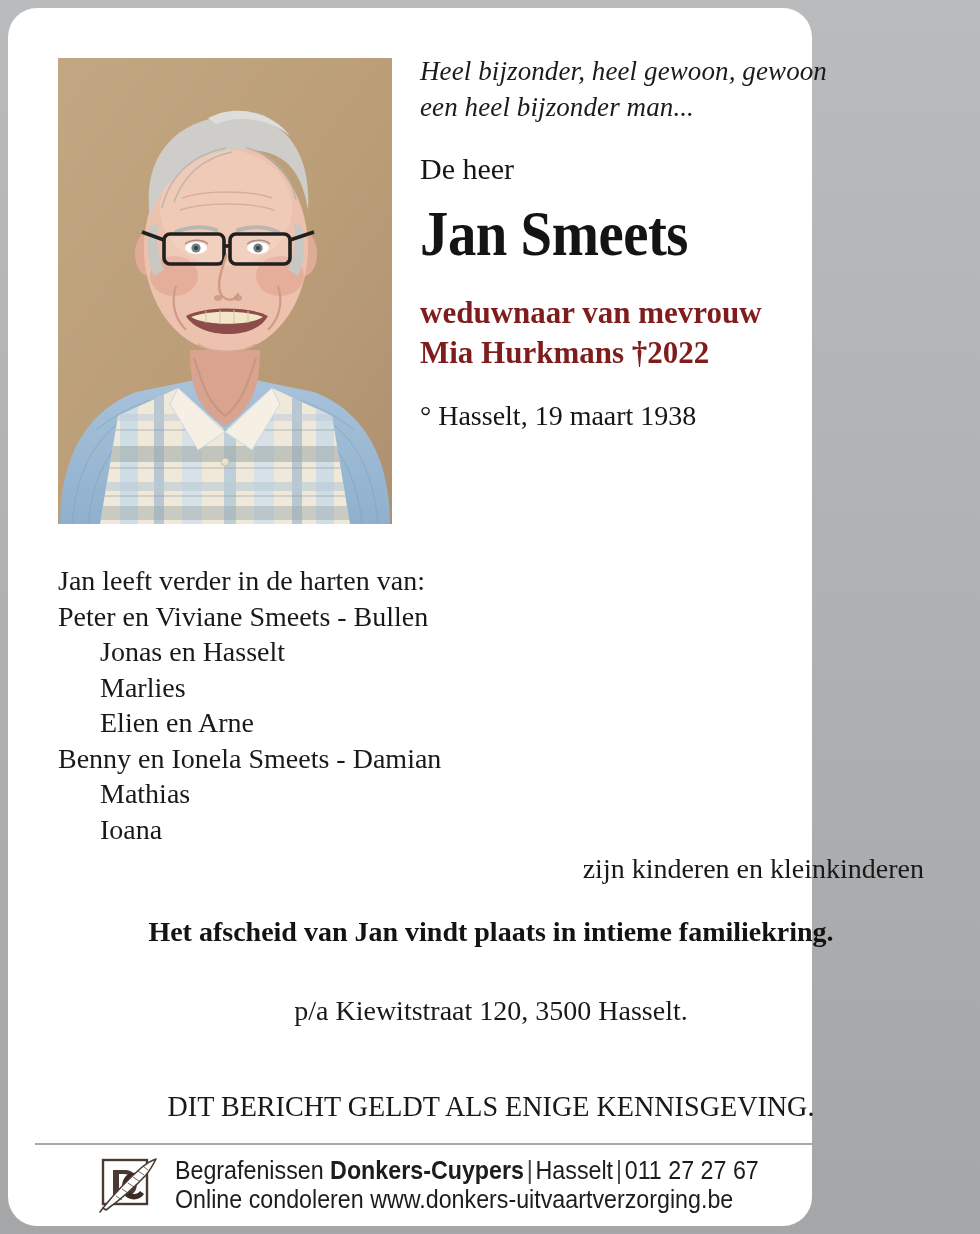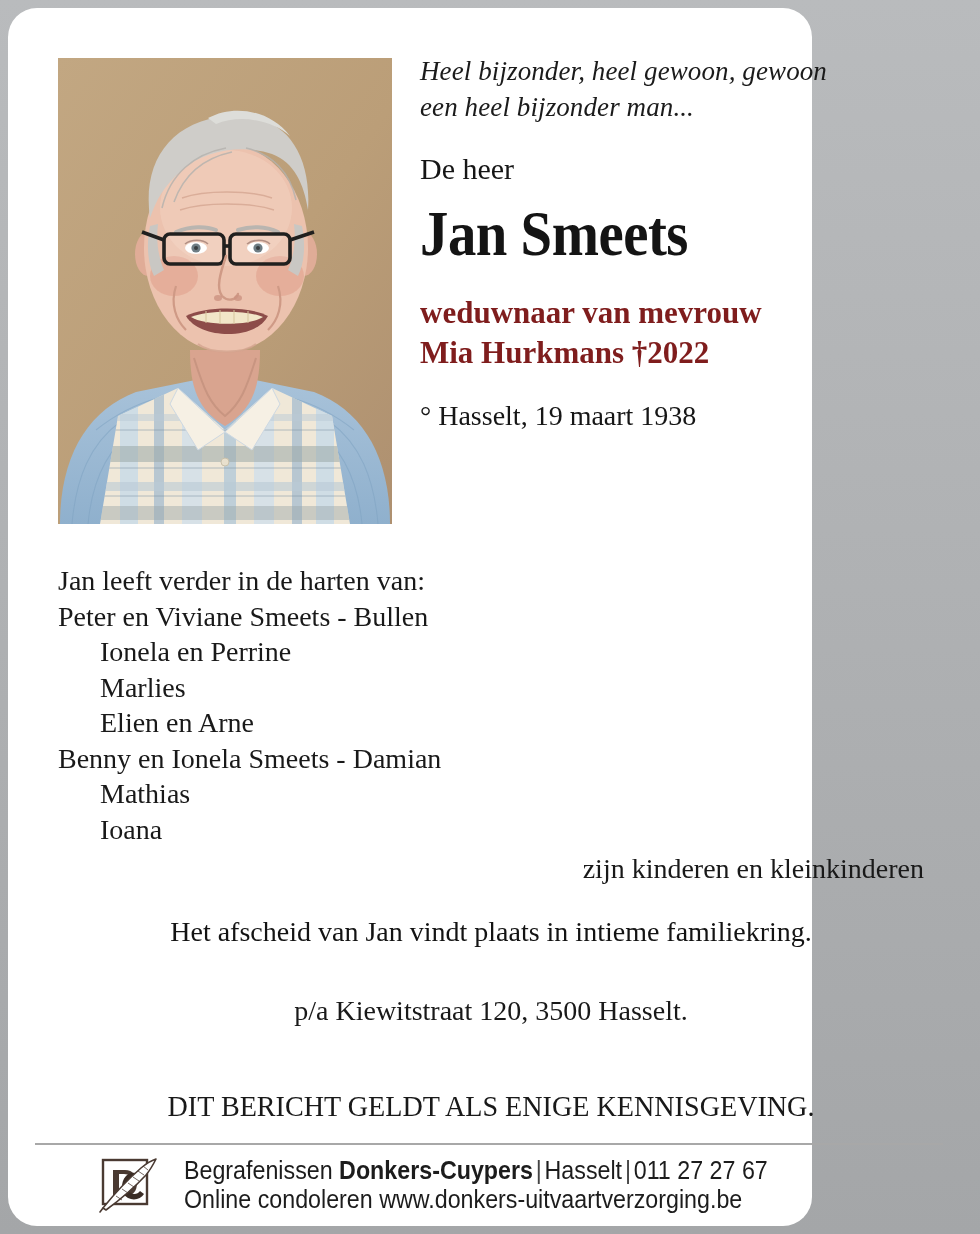--- a/index.html
+++ b/index.html
@@ -116,21 +116,21 @@
   }
 
   
   .announce {
     position: absolute;
     left: 50px;
     top: 908px;
     width: 866px;
     text-align: center;
     font-size: 28px;
-    font-weight: normal;
+    font-weight: bold;
     color: #131313;
   }
 
   .rouwadres {
     position: absolute;
     left: 50px;
     top: 984px;
     width: 866px;
     text-align: center;
     font-size: 28px;
@@ -159,21 +159,20 @@
     height: 2px;
     background: #a8a8a8;
   }
   .footer {
     position: absolute;
     left: 27px;
     top: 1148px;
     width: 908px;
     display: flex;
     align-items: flex-start;
-    gap: 9px;
   }
   .logo-wrap {
     width: 64px;
     height: 64px;
     position: relative;
     flex: 0 0 64px;
     margin-left: 60px;
     margin-top: -6px;
   }
   .footer-text {
@@ -347,21 +346,21 @@
         <div class="dates">
           <div>° Hasselt, 19 maart 1938</div>
         </div>
       </div>
     </div>
 
     <div class="family">
       <div class="fl">Jan leeft verder in de harten van:</div>
       <div id="family-lines">
           <div class="fl">Peter en Viviane Smeets - Bullen</div>
-          <div class="fl indent">Ionela en Perrine</div>
+          <div class="fl indent">Jonas en Hasselt</div>
           <div class="fl indent">Marlies</div>
           <div class="fl indent">Elien en Arne</div>
           <div class="fl">Benny en Ionela Smeets - Damian</div>
           <div class="fl indent">Mathias</div>
           <div class="fl indent">Ioana</div>
         </div>
       <div class="right">zijn kinderen en kleinkinderen</div>
     </div>
 
     <div class="announce">Het afscheid van Jan vindt plaats in intieme familiekring.</div>

